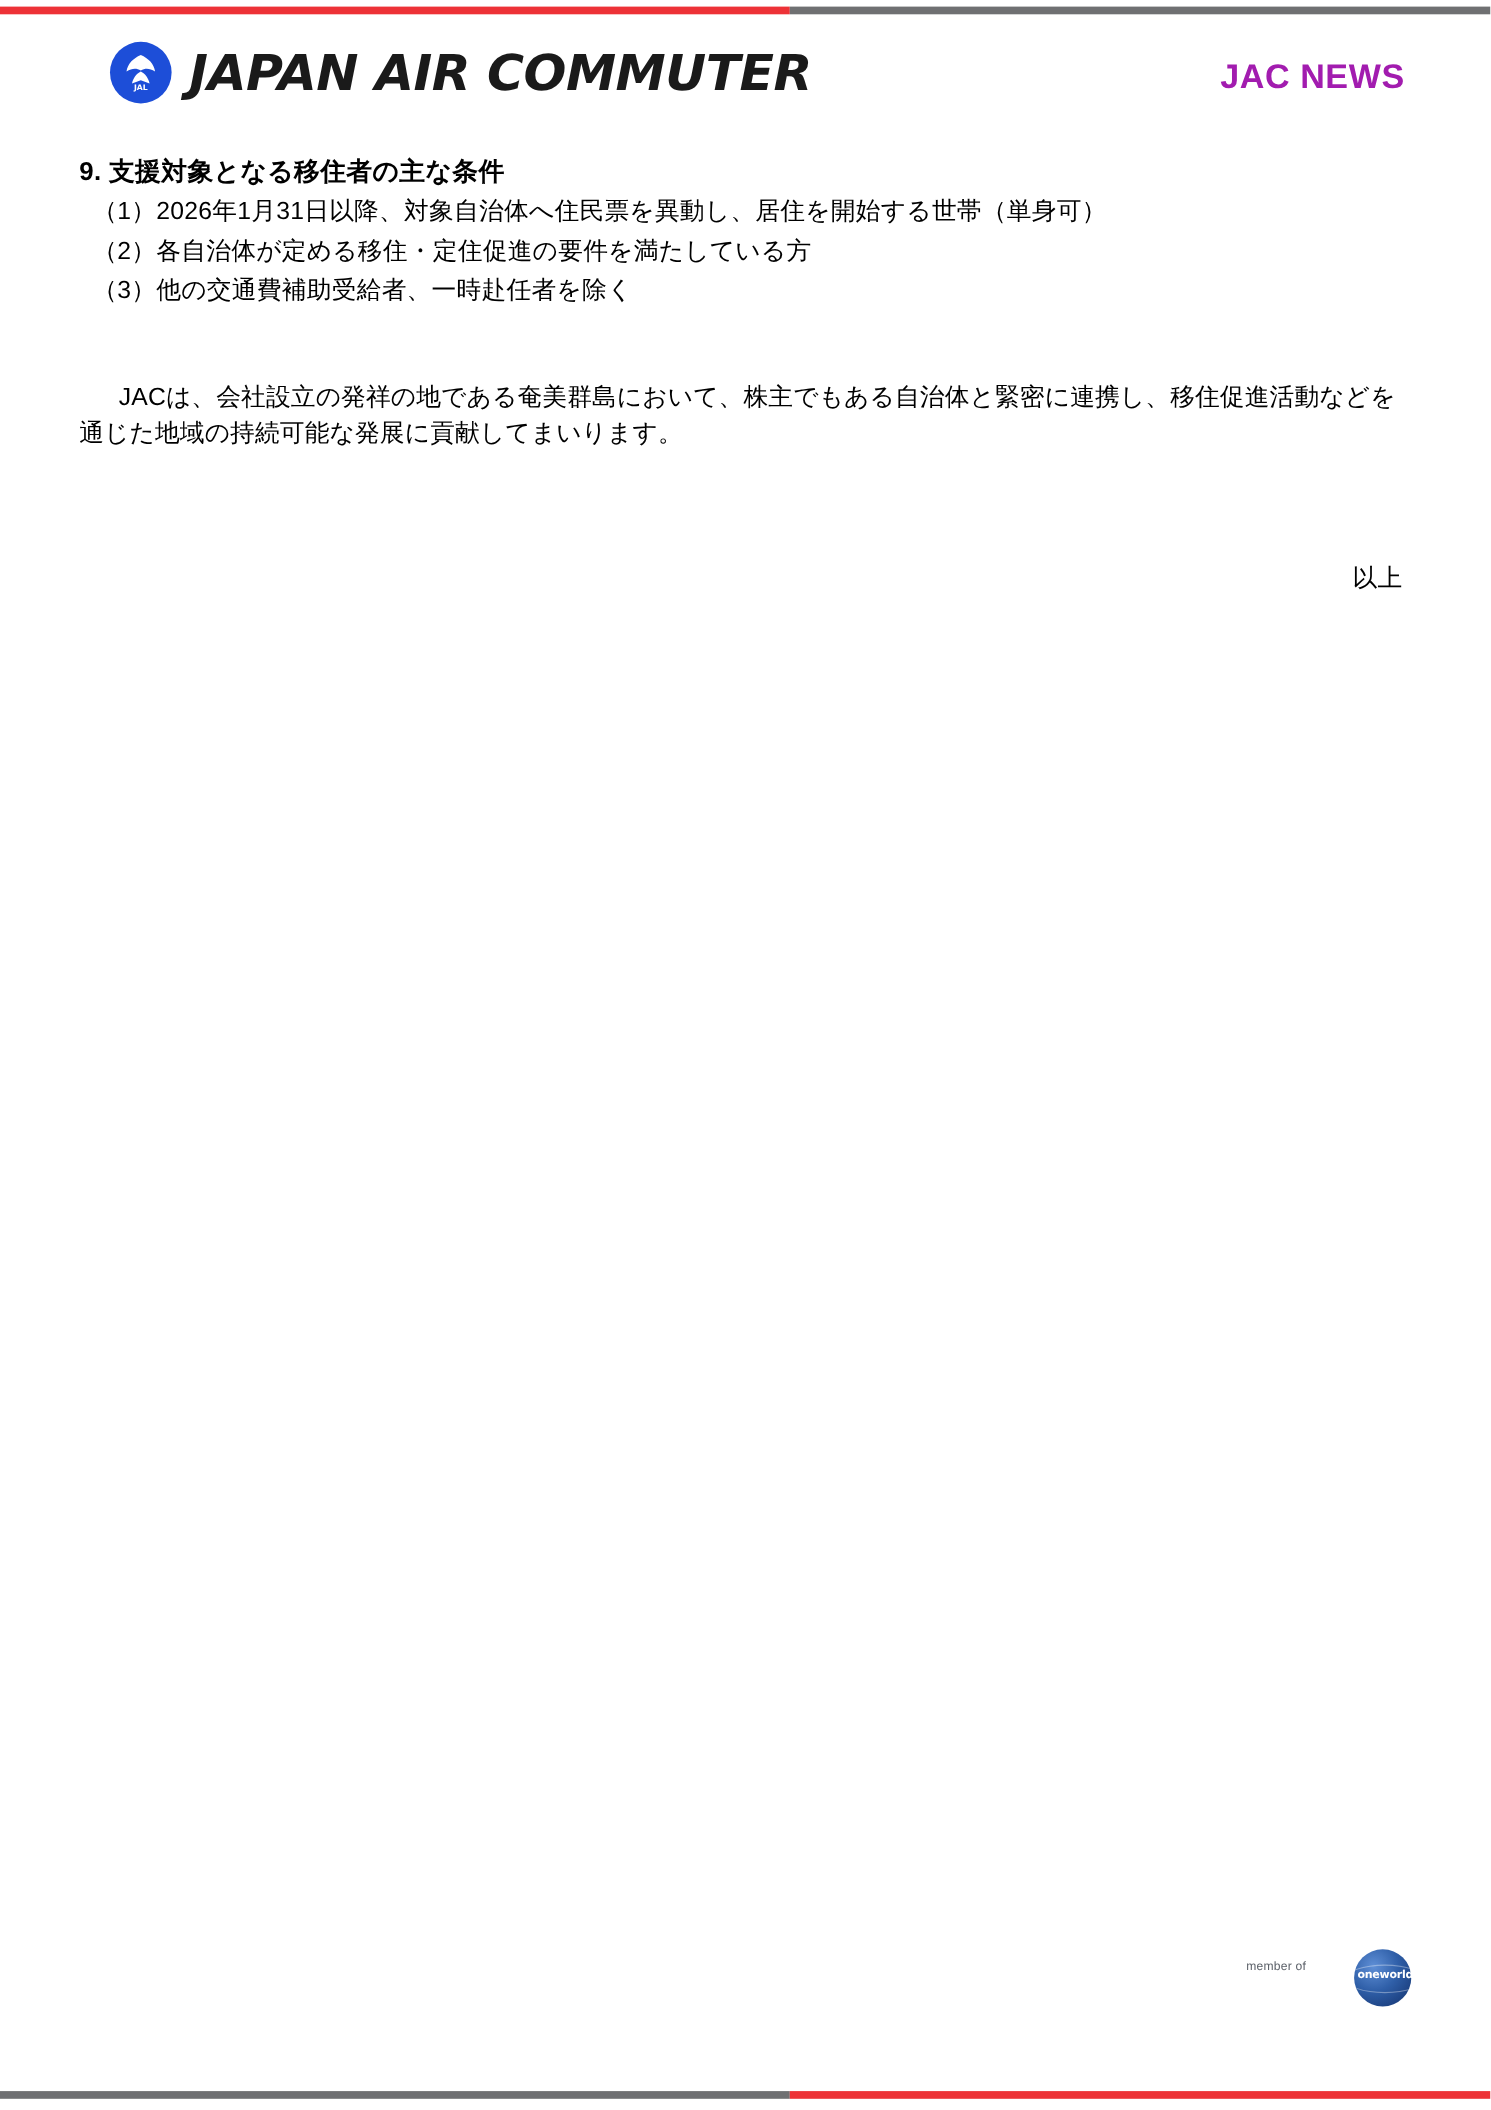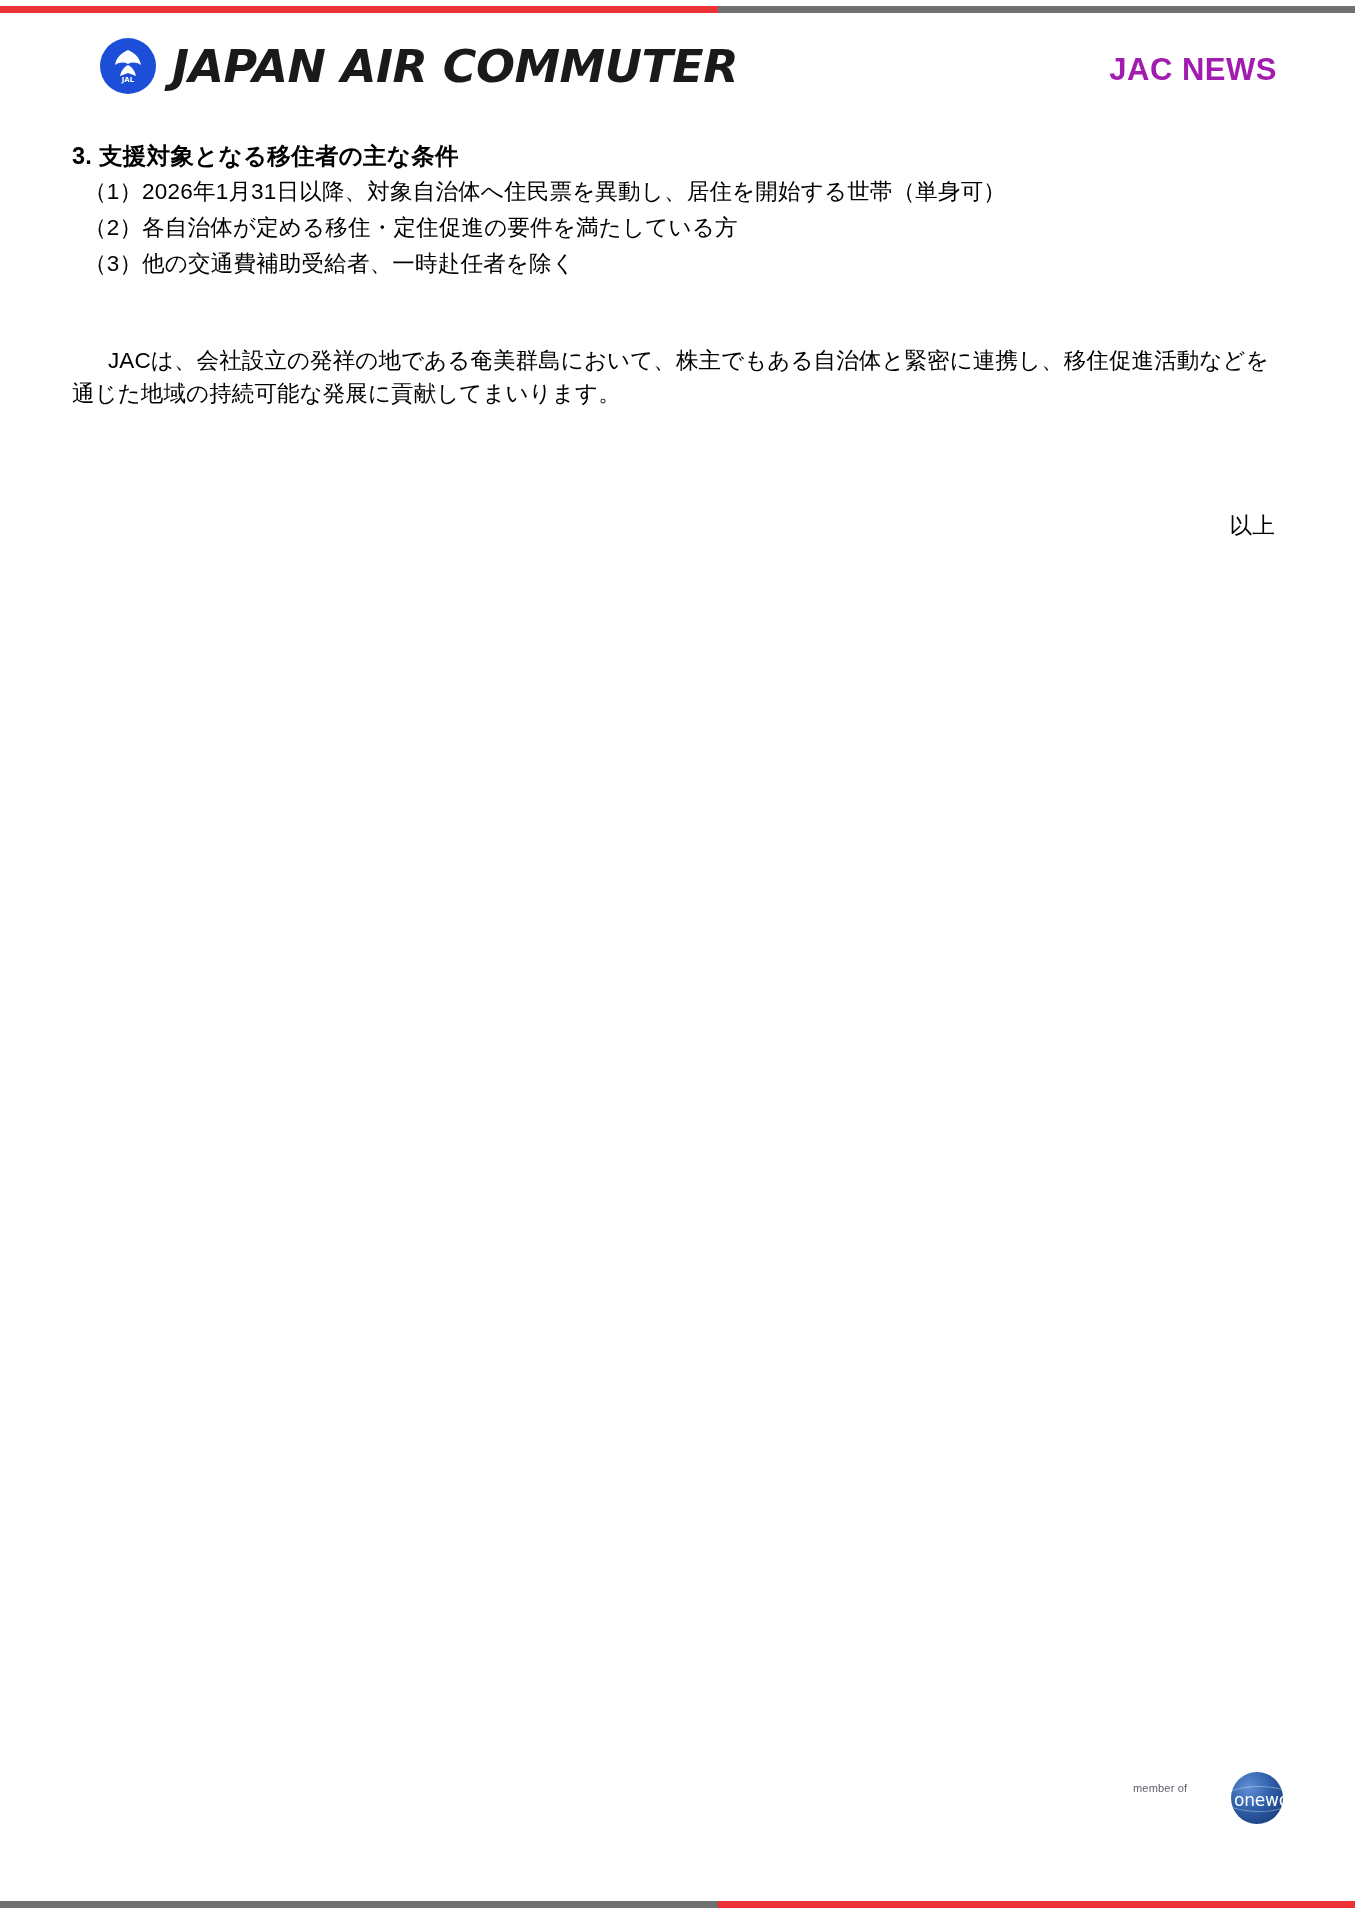--- a/index.html
+++ b/index.html
@@ -179,22 +179,22 @@
     height: 24px;
     border-radius: 50%;
     border: 1px solid rgba(255,255,255,0.35);
   }
   .oneworld .ow-word {
     position: absolute;
     right: 3px;
     top: 20px;
     width: 46px;
     text-align: center;
-    font-size: 17px;
-    font-weight: 400;
+    font-size: 10px;
+    font-weight: 700;
     color: #ffffff;
     font-family: "DejaVu Sans", sans-serif;
     letter-spacing: -0.2px;
   }
 </style>
 </head>
 <body>
 
 <div class="page">
 
@@ -211,21 +211,21 @@
           <path d="M20 19 C16 21 13 25 12 30 L20 27 L28 30 C27 25 24 21 20 19 Z" fill="#ffffff"></path>
           <text x="20" y="36" font-size="7" text-anchor="middle" fill="#ffffff" font-family="DejaVu Sans, sans-serif" font-weight="700">JAL</text>
         </svg>
       </span>
     </div>
     <div class="logo-word">JAPAN AIR COMMUTER</div>
     <div class="news-label">JAC NEWS</div>
   </div>
 
   <div class="content">
-    <div class="section-heading">3. 支援対象となる移住者の主な条件</div>
+    <div class="section-heading">9. 支援対象となる移住者の主な条件</div>
     <div class="item i1">（1）2026年1月31日以降、対象自治体へ住民票を異動し、居住を開始する世帯（単身可）</div>
     <div class="item i2">（2）各自治体が定める移住・定住促進の要件を満たしている方</div>
     <div class="item i3">（3）他の交通費補助受給者、一時赴任者を除く</div>
 
     <div class="paragraph">JACは、会社設立の発祥の地である奄美群島において、株主でもある自治体と緊密に連携し、移住促進活動などを通じた地域の持続可能な発展に貢献してまいります。</div>
 
     <div class="closing">以上</div>
   </div>
 
   <div class="oneworld">

